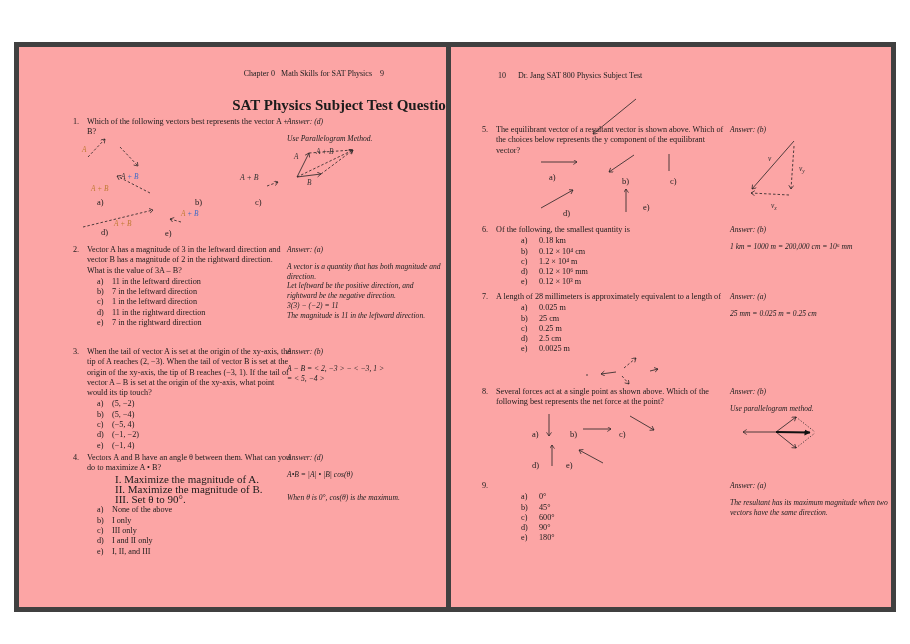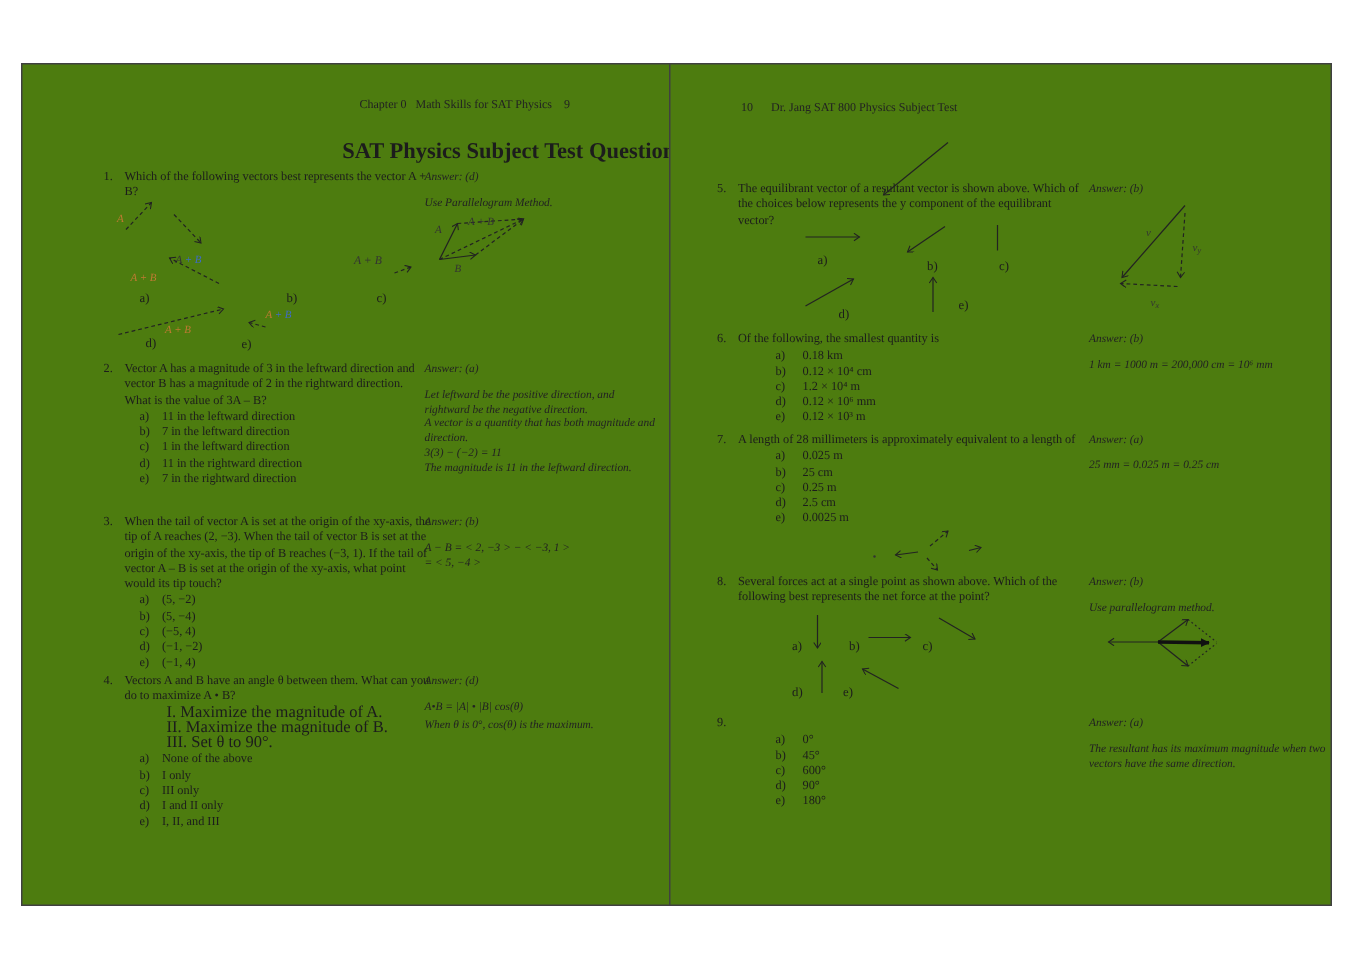--- a/index.html
+++ b/index.html
@@ -1,18 +1,18 @@
 <!DOCTYPE html>
 <html><head>
 <meta charset="utf-8">
 <style>
   html,body{margin:0;padding:0;}
   body{width:910px;height:644px;background:#ffffff;position:relative;
        font-family:"Liberation Serif",serif;color:#1c1c1c;}
-  .page{position:absolute;top:42px;width:440px;height:560px;background:#4d7c0f;border:1px solid #404040;}
+  .page{position:absolute;top:42px;width:440px;height:560px;background:#fca5a5;border:5px solid #404040;}
   #pageL{left:14px;width:441px;}
   #pageR{left:446px;}
   .hdr{position:absolute;font-size:8px;white-space:pre;color:#222;}
   .hdrL{top:22px;left:0;width:365px;text-align:right;}
   .hdrR{top:24px;left:47px;}
   .title{position:absolute;top:50px;left:0;width:100%;text-align:right;font-weight:bold;font-size:15px;}
   .q{position:absolute;left:54px;width:392px;}
   #pageR .q{left:31px;width:402px;}
   .qrow{display:flex;}
   .qnum{width:14px;flex:none;font-size:8.2px;line-height:10.3px;}
@@ -82,22 +82,22 @@
           <span class="ot">11 in the rightward direction</span>
         </div>
       <div class="opt">
           <span class="ol">e)</span>
           <span class="ot">7 in the rightward direction</span>
         </div>
     </div>
     <div class="acol">
       <div class="ans">Answer: (a)</div>
       <div class="expl">
+        <div>A vector is a quantity that has both magnitude and direction.</div>
         <div>Let leftward be the positive direction, and rightward be the negative direction.</div>
-        <div>A vector is a quantity that has both magnitude and direction.</div>
         <div>3(3) − (−2) = 11</div>
         <div>The magnitude is 11 in the leftward direction.</div>
       </div>
     </div>
   </div>
 
   <div class="q" style="top:300px">
     <div class="qrow">
       <span class="qnum">3.</span>
       <span class="qtext">When the tail of vector A is set at the origin of the xy-axis, the tip of A reaches (2, −3). When the tail of vector B is set at the origin of the xy-axis, the tip of B reaches (−3, 1). If the tail of vector A – B is set at the origin of the xy-axis, what point would its tip touch?</span>
@@ -160,21 +160,21 @@
         </div>
       <div class="opt">
           <span class="ol">e)</span>
           <span class="ot">I, II, and III</span>
         </div>
     </div>
     <div class="acol">
       <div class="ans">Answer: (d)</div>
       <div class="expl">
         <div>A•B = |A| • |B| cos(θ)</div>
-        <div style="margin-top:2px">When θ is 0°, cos(θ) is the maximum.</div>
+        <div style="margin-top:13px">When θ is 0°, cos(θ) is the maximum.</div>
       </div>
     </div>
   </div>
 
   <svg class="overlay" width="441" height="560">
     <defs>
       <marker id="ahL" markerWidth="8" markerHeight="8" refX="4.2" refY="2.5" orient="auto" markerUnits="userSpaceOnUse">
         <path d="M0.5,0 L4.2,2.5 L0.5,5" fill="none" stroke="#222" stroke-width="0.7"></path>
       </marker>
     </defs>

